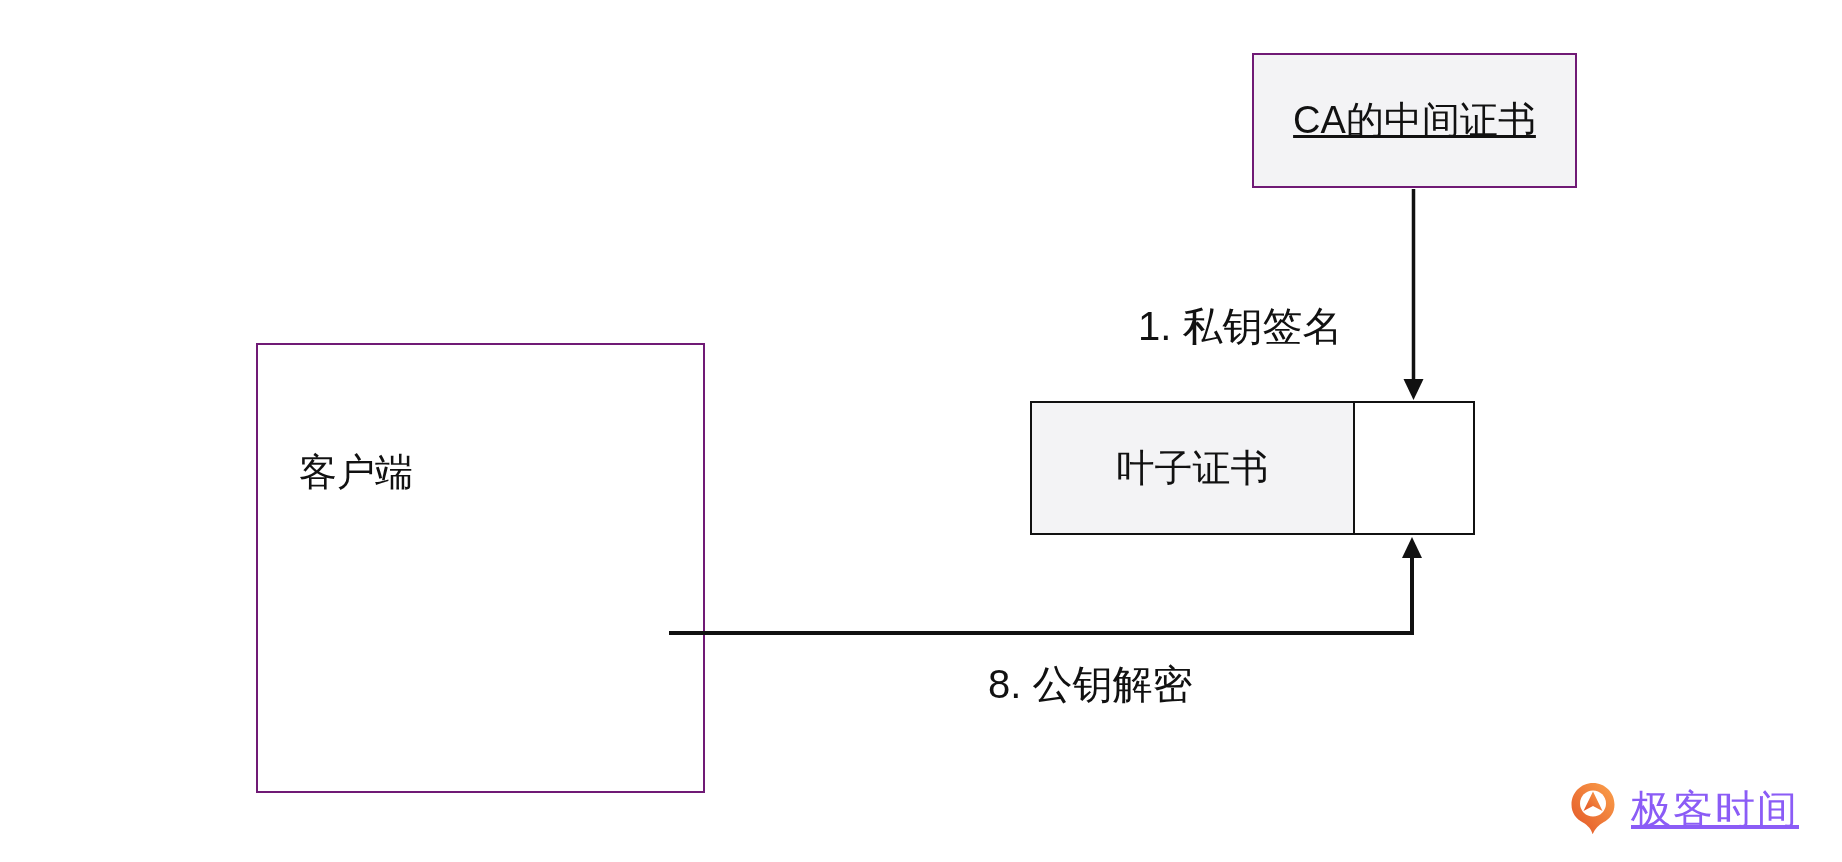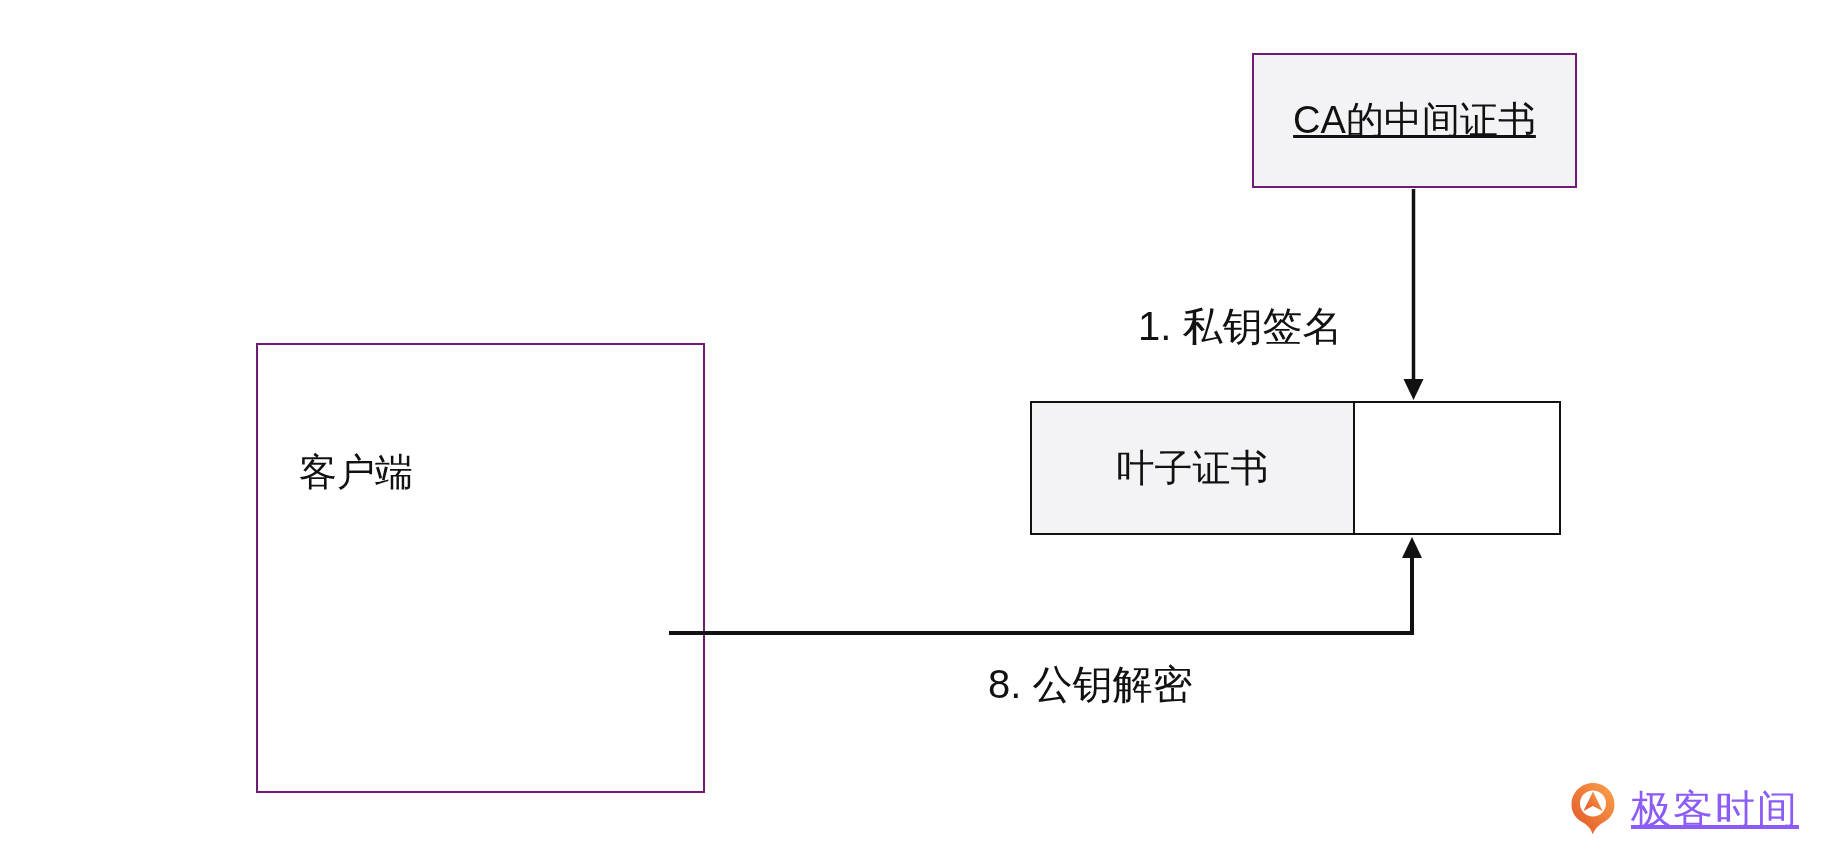--- a/index.html
+++ b/index.html
@@ -39,21 +39,21 @@
     line-height: 1.2;
     margin-top: 48px;
   }
   .local-box {
     left: 291px; top: 566px; width: 378px; height: 135px;
     background: #f3f3f5;
     font-size: 38px;
   }
   .leaf-wrap {
     position: absolute;
-    left: 1030px; top: 401px; width: 531px; height: 134px;
+    left: 1030px; top: 401px; width: 445px; height: 134px;
     box-sizing: border-box;
     border: 2px solid #111111;
     display: flex;
   }
   .leaf-left {
     box-sizing: border-box;
     width: 323px;
     border-right: 2px solid #111111;
     background: #f3f3f5;
     display: flex;

